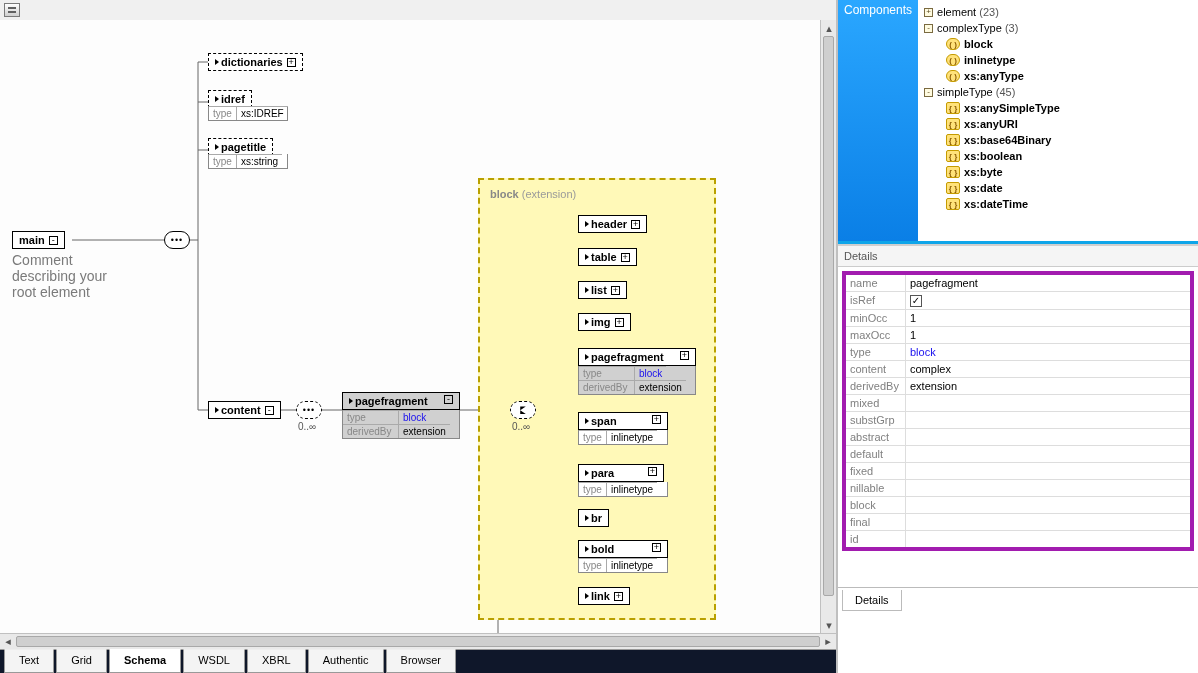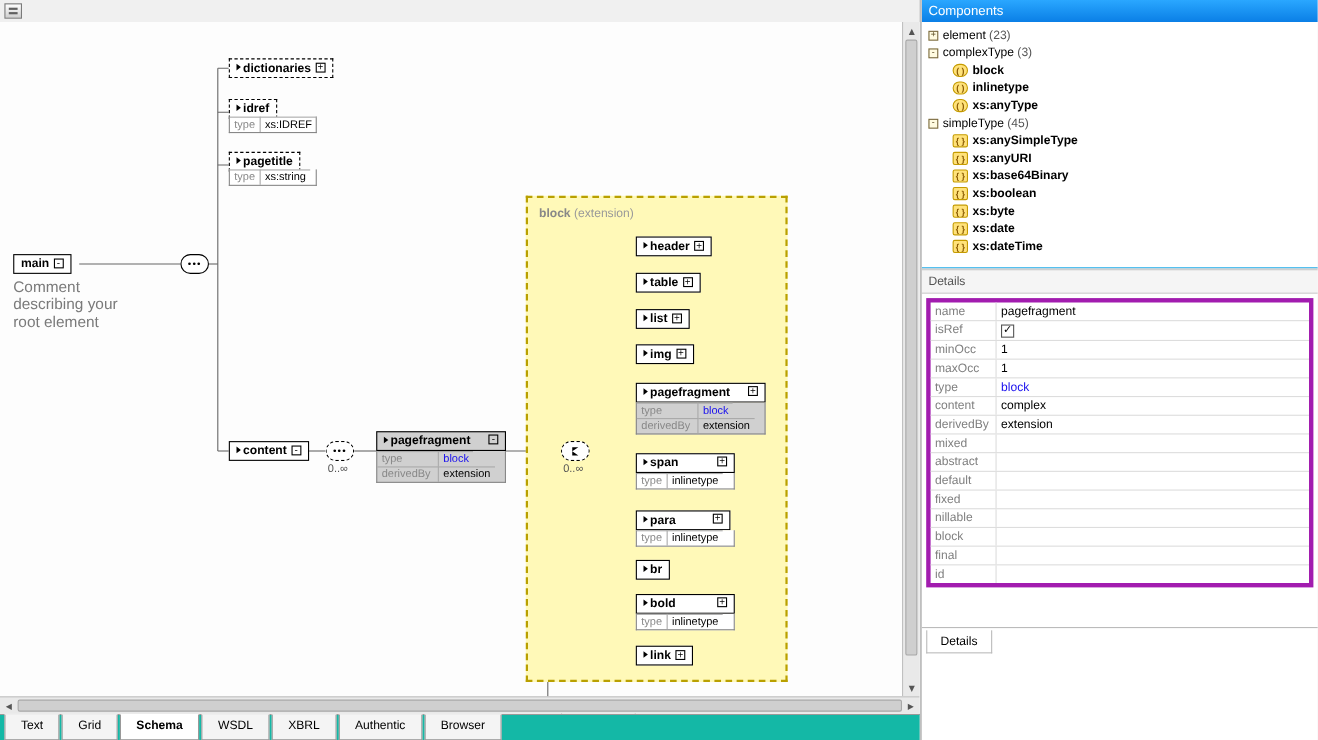--- a/index.html
+++ b/index.html
@@ -44,28 +44,28 @@
   .block-title{position:absolute;font-weight:bold;color:#888}
   .block-title .ext{color:#9a9a9a;font-weight:normal}
   .sel{background:#d0d0d0}
   .attrbox{position:absolute;border:1px solid #000;background:#fff;padding:1px 4px;font-style:italic}
   .attrbox .expand{display:inline-block;width:9px;height:9px;border:1px solid #000;margin-right:4px;font-size:9px;line-height:7px;text-align:center;font-style:normal}
 
   svg.wires{position:absolute;inset:0;pointer-events:none}
   .wires line,.wires path{stroke:#666;stroke-width:1;fill:none}
 
   
-  .viewtabs{height:24px;border-top:1px solid #999;background:#14b8a6;display:flex;align-items:stretch;padding-left:4px}
+  .viewtabs{height:24px;border-top:1px solid #999;background:#0f172a;display:flex;align-items:stretch;padding-left:4px}
   .viewtabs .tab{padding:4px 14px;border:1px solid #999;border-top-color:#eee;margin-top:-1px;margin-right:2px;background:#f4f4f4;cursor:pointer}
   .viewtabs .tab.active{background:#fff;font-weight:bold;border-top-color:#fff}
 
   
   .right-col{width:360px;display:flex;flex-direction:column;background:#fff}
   .panel-hd{background:linear-gradient(#2aa7ff,#0a7fe6);color:#fff;padding:3px 6px;font-size:12px}
-  .components{flex:0 0 244px;display:flex;flex-direction:column;border-bottom:1px solid #0ea5e9}
+  .components{flex:0 0 244px;display:flex;flex-direction:row;border-bottom:3px solid #0ea5e9}
   .tree{flex:1;overflow:auto;padding:4px 4px 4px 6px}
   .tree-row{display:flex;align-items:center;gap:4px;height:16px;white-space:nowrap}
   .sq{width:9px;height:9px;border:1px solid #7a6a40;display:inline-flex;align-items:center;justify-content:center;font-size:8px;line-height:8px;color:#5a4a20;background:#fffbe0}
   .ico-ct{width:14px;height:12px;border:1px solid #c59b00;background:#ffe27a;border-radius:6px;display:inline-flex;align-items:center;justify-content:center;font-size:8px;color:#8a5a00;font-weight:bold}
   .ico-st{width:14px;height:12px;border:1px solid #c59b00;background:#ffe27a;border-radius:2px;display:inline-flex;align-items:center;justify-content:center;font-size:8px;color:#8a5a00;font-weight:bold}
   .tree b{font-weight:bold}
   .cnt{color:#555}
   .subtabs{display:flex;border-top:1px solid #bbb;background:#f3f3f3}
   .subtabs .stab{padding:4px 10px;border:1px solid #bbb;border-top:none;margin-right:-1px;background:#eee;color:#666;cursor:pointer}
   .subtabs .stab.active{background:#fff;color:#000}
@@ -340,20 +340,24 @@
           </div>
           <div class="grow">
             <div class="gk">derivedBy</div>
             <div class="gv">extension</div>
           </div>
           <div class="grow">
             <div class="gk">mixed</div>
             <div class="gv"></div>
           </div>
           <div class="grow">
+            <div class="gk">substGrp</div>
+            <div class="gv"></div>
+          </div>
+          <div class="grow">
             <div class="gk">abstract</div>
             <div class="gv"></div>
           </div>
           <div class="grow">
             <div class="gk">default</div>
             <div class="gv"></div>
           </div>
           <div class="grow">
             <div class="gk">fixed</div>
             <div class="gv"></div>

